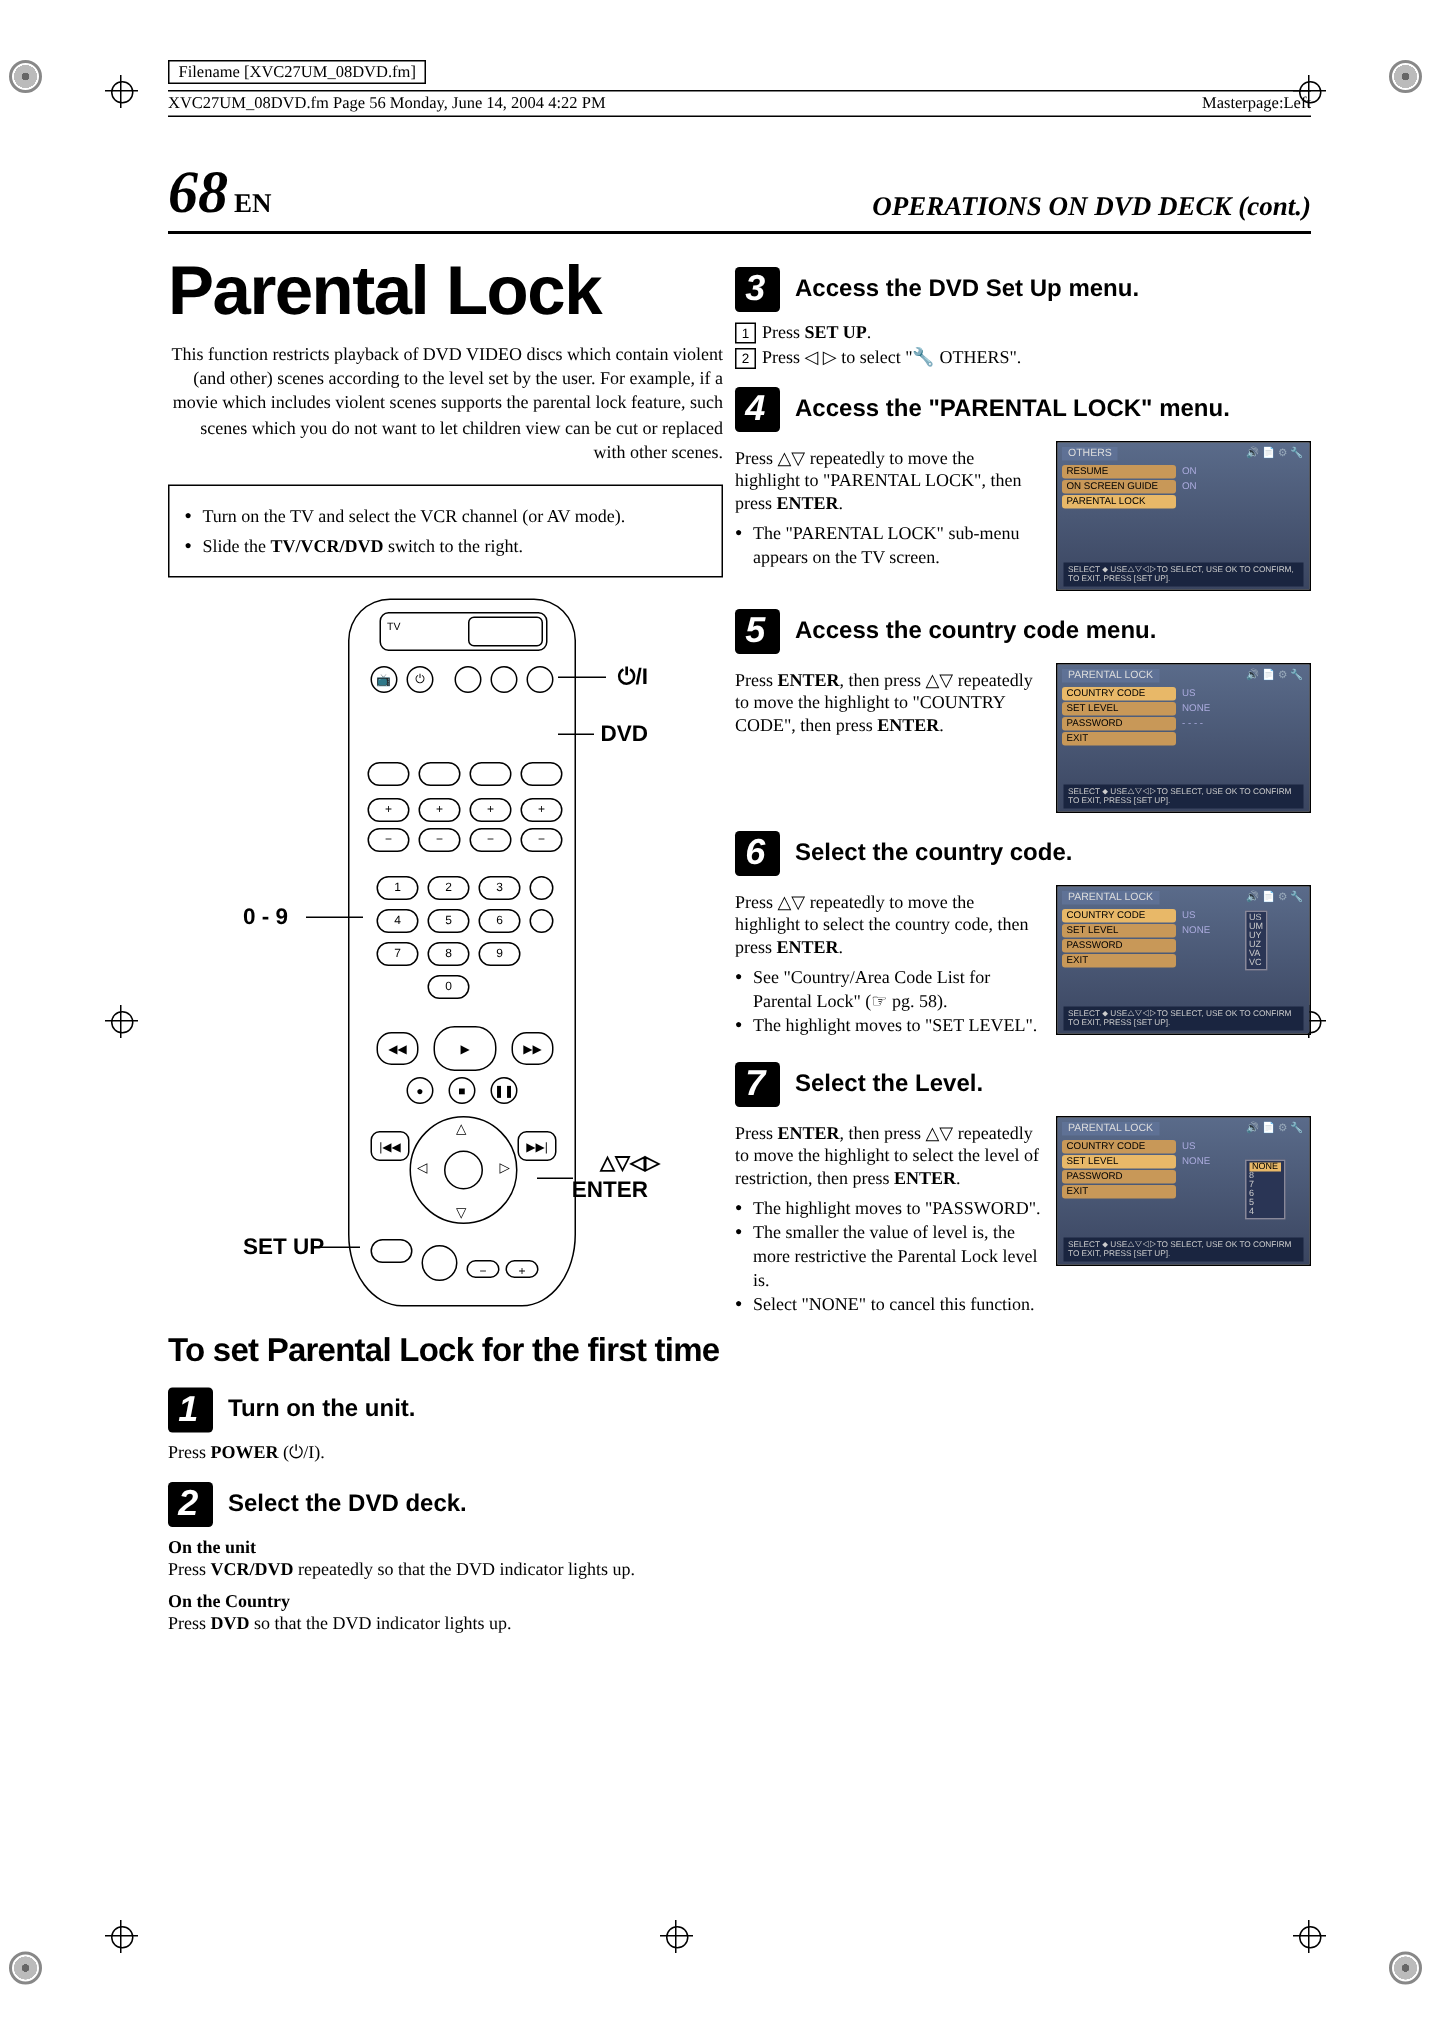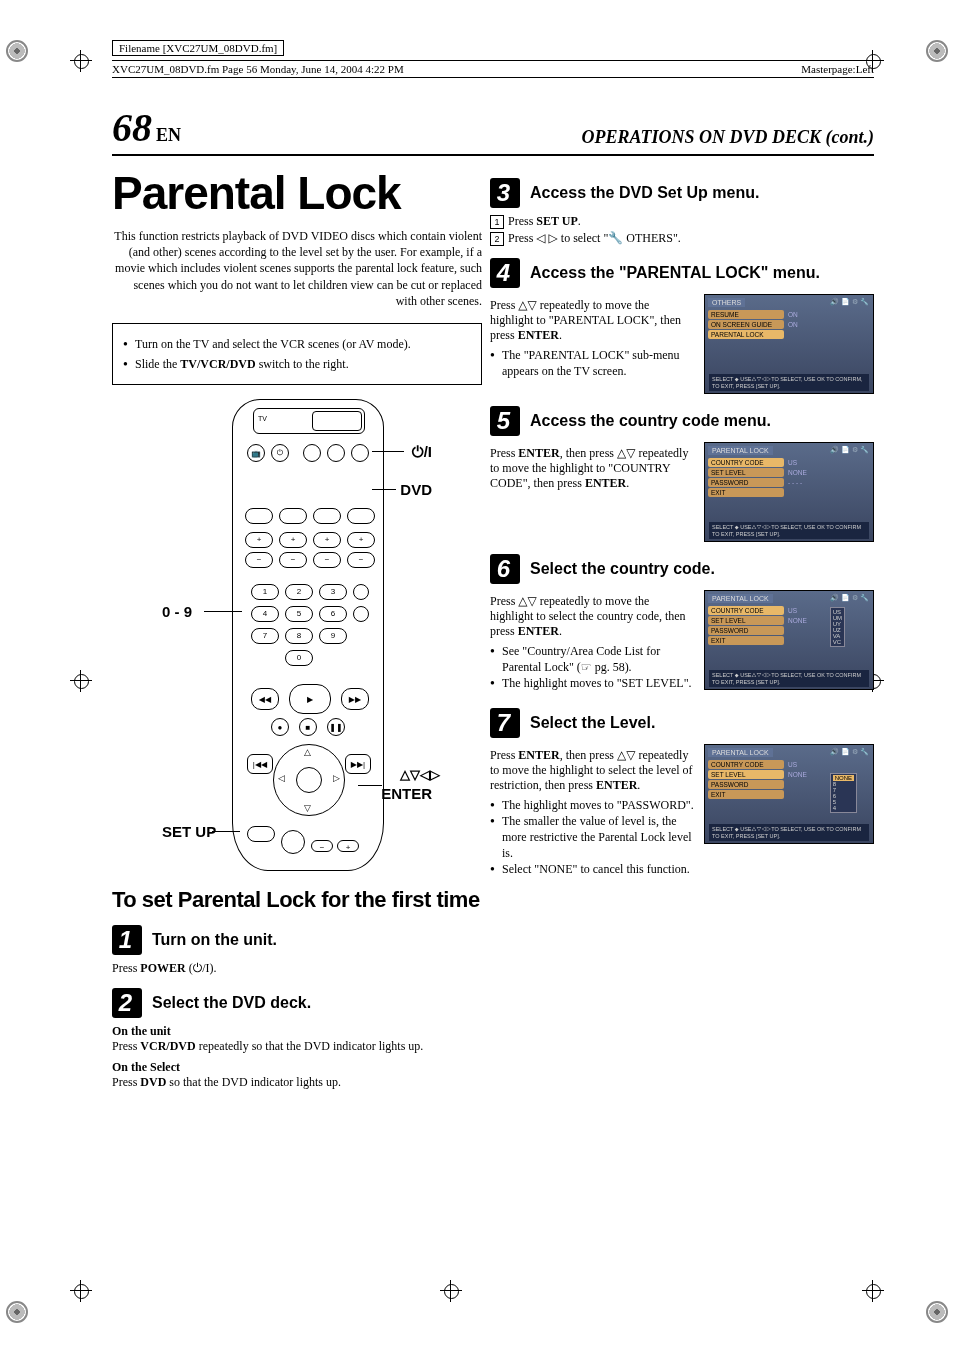--- a/index.html
+++ b/index.html
@@ -365,21 +365,21 @@
   <hr class="hr-thick">
 
   <div class="columns">
 
     <div class="col col-left">
       <h1 class="main-title">Parental Lock</h1>
       <div class="body-text">This function restricts playback of DVD VIDEO discs which contain violent (and other) scenes according to the level set by the user. For example, if a movie which includes violent scenes supports the parental lock feature, such scenes which you do not want to let children view can be cut or replaced with other scenes.</div>
 
       <div class="setup-box">
         <ul class="bullets">
-          <li><span>Turn on the TV and select the VCR scenes (or AV mode).</span></li>
+          <li><span>Turn on the TV and select the VCR channel (or AV mode).</span></li>
           <li>Slide the <span class="bold">TV/VCR/DVD</span> switch to the right.</li>
         </ul>
       </div>
 
       <div class="remote-placeholder">
         <div class="remote-body">
 
           <div style="position:absolute; left:20px; top:8px; width:110px; height:24px; border:1px solid #000; border-radius:6px;">
             <div style="position:absolute; left:58px; top:2px; width:48px; height:18px; border:1px solid #000; border-radius:4px; background:#fff;"></div>
             <span style="position:absolute; left:4px; top:6px; font-size:7px; font-family:Arial;">TV</span>
@@ -471,21 +471,21 @@
       <div class="step">
         <div class="step-num">2</div>
         <div class="step-title">Select the DVD deck.</div>
       </div>
       <div class="step-body">
         <div class="bold">On the unit</div>
         <div>
           <span>Press </span><span class="bold">VCR/DVD</span><span> repeatedly so that the DVD indicator lights up.</span>
         </div>
         <div class="mini-hr-gap"></div>
-        <div class="bold">On the Select</div>
+        <div class="bold">On the Country</div>
         <div>
           <span>Press </span><span class="bold">DVD</span><span> so that the DVD indicator lights up.</span>
         </div>
       </div>
 
     </div>
 
     <div class="col col-right">
 
       <div class="step">

